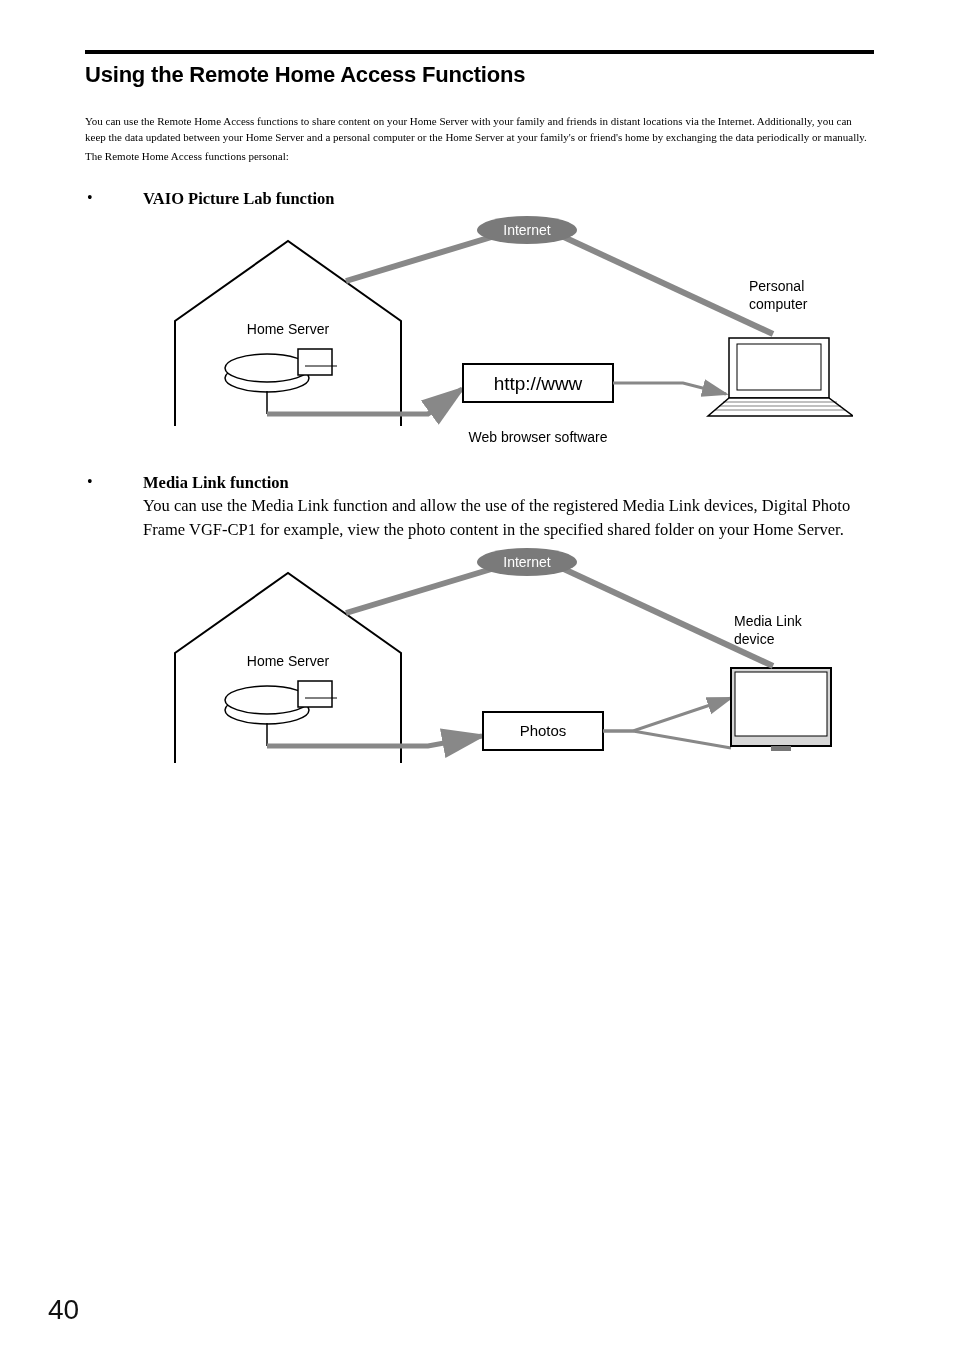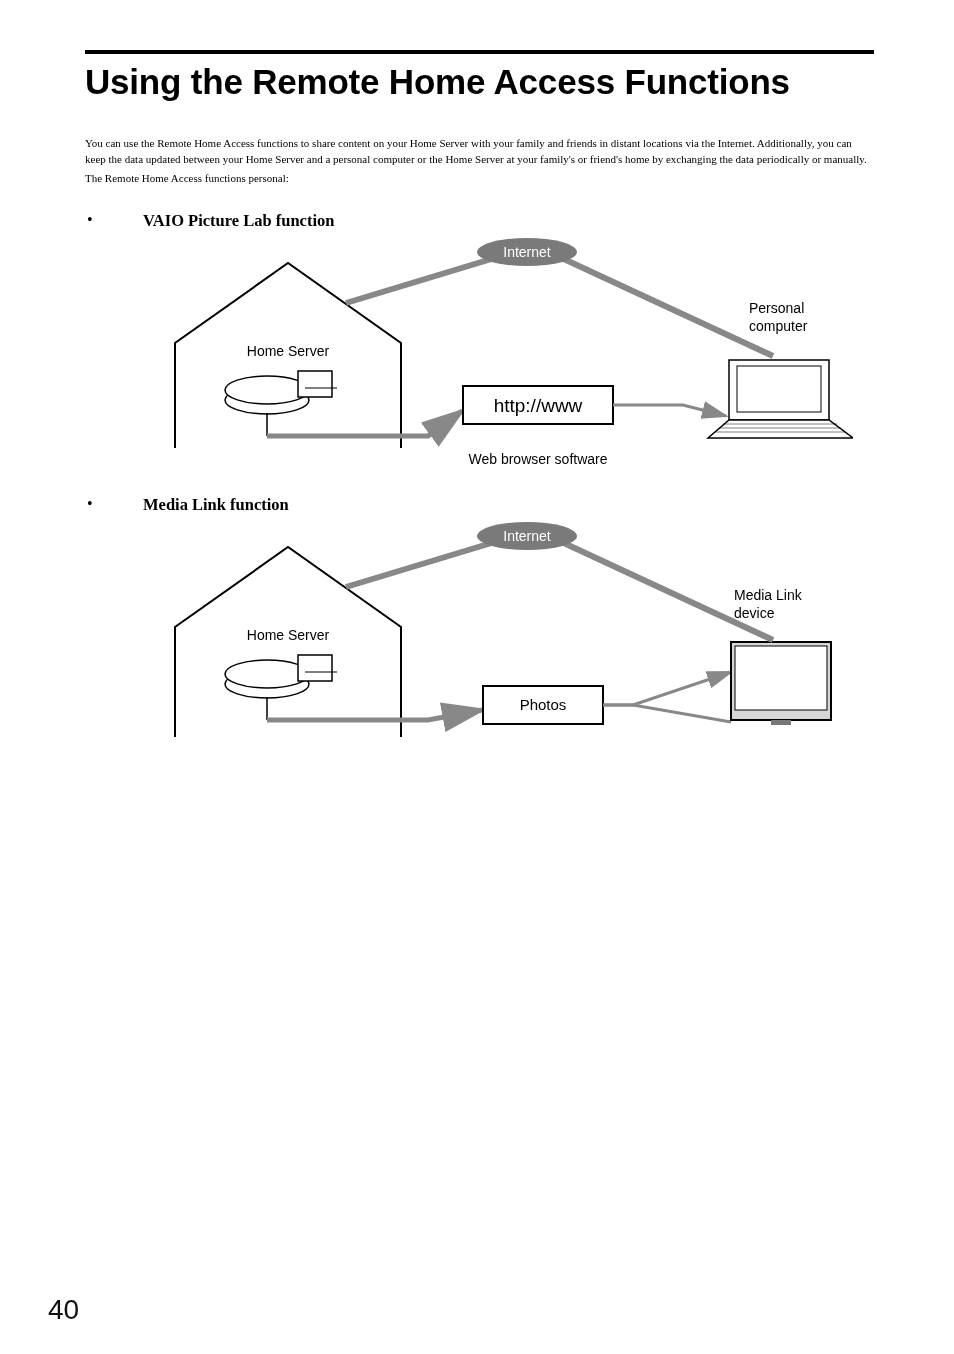--- a/index.html
+++ b/index.html
@@ -9,22 +9,22 @@
       background: #fff;
       font-family: "Times New Roman", Georgia, serif;
       padding: 50px 80px 40px 85px;
       position: relative;
       color: #000;
     }
     .rule { border-top: 4px solid #000; margin-bottom: 8px; }
     h1.page-title {
       font-family: Arial, Helvetica, sans-serif;
       font-weight: 800;
-      font-size: 35px;
-      margin: 4px 0 34px 0;
+      font-size: 22px;
+      margin: 4px 0 26px 0;
       letter-spacing: -0.2px;
     }
     p.intro {
       font-size: 11px;
       line-height: 1.45;
       margin-bottom: 3px;
     }
     ul.funcs { list-style: none; margin-top: 22px; }
     ul.funcs > li { margin-bottom: 20px; }
     .bullet-row { display: flex; }
@@ -112,20 +112,21 @@
         <text x="414" y="19" font-size="14" fill="#fff" text-anchor="middle">Internet</text>
       </svg>
     </div>
   </li>
 
   <li>
     <div class="bullet-row">
       <div class="bullet-dot">•</div>
       <div class="bullet-body">
         <div class="func-title">Media Link function</div>
+        <div class="func-desc">You can use the Media Link function and allow the use of the registered Media Link devices, Digital Photo Frame VGF-CP1 for example, view the photo content in the specified shared folder on your Home Server.</div>
       </div>
     </div>
     <div class="diagram-wrap">
       <svg width="740" height="240" viewBox="0 0 740 240">
 
         <polyline points="62,215 62,105 175,25 288,105 288,215" fill="none" stroke="#000" stroke-width="2"></polyline>
 
         <text x="175" y="118" font-size="14" text-anchor="middle">Home Server</text>
 
         <ellipse cx="154" cy="162" rx="42" ry="14" fill="#fff" stroke="#000" stroke-width="1.5"></ellipse>

